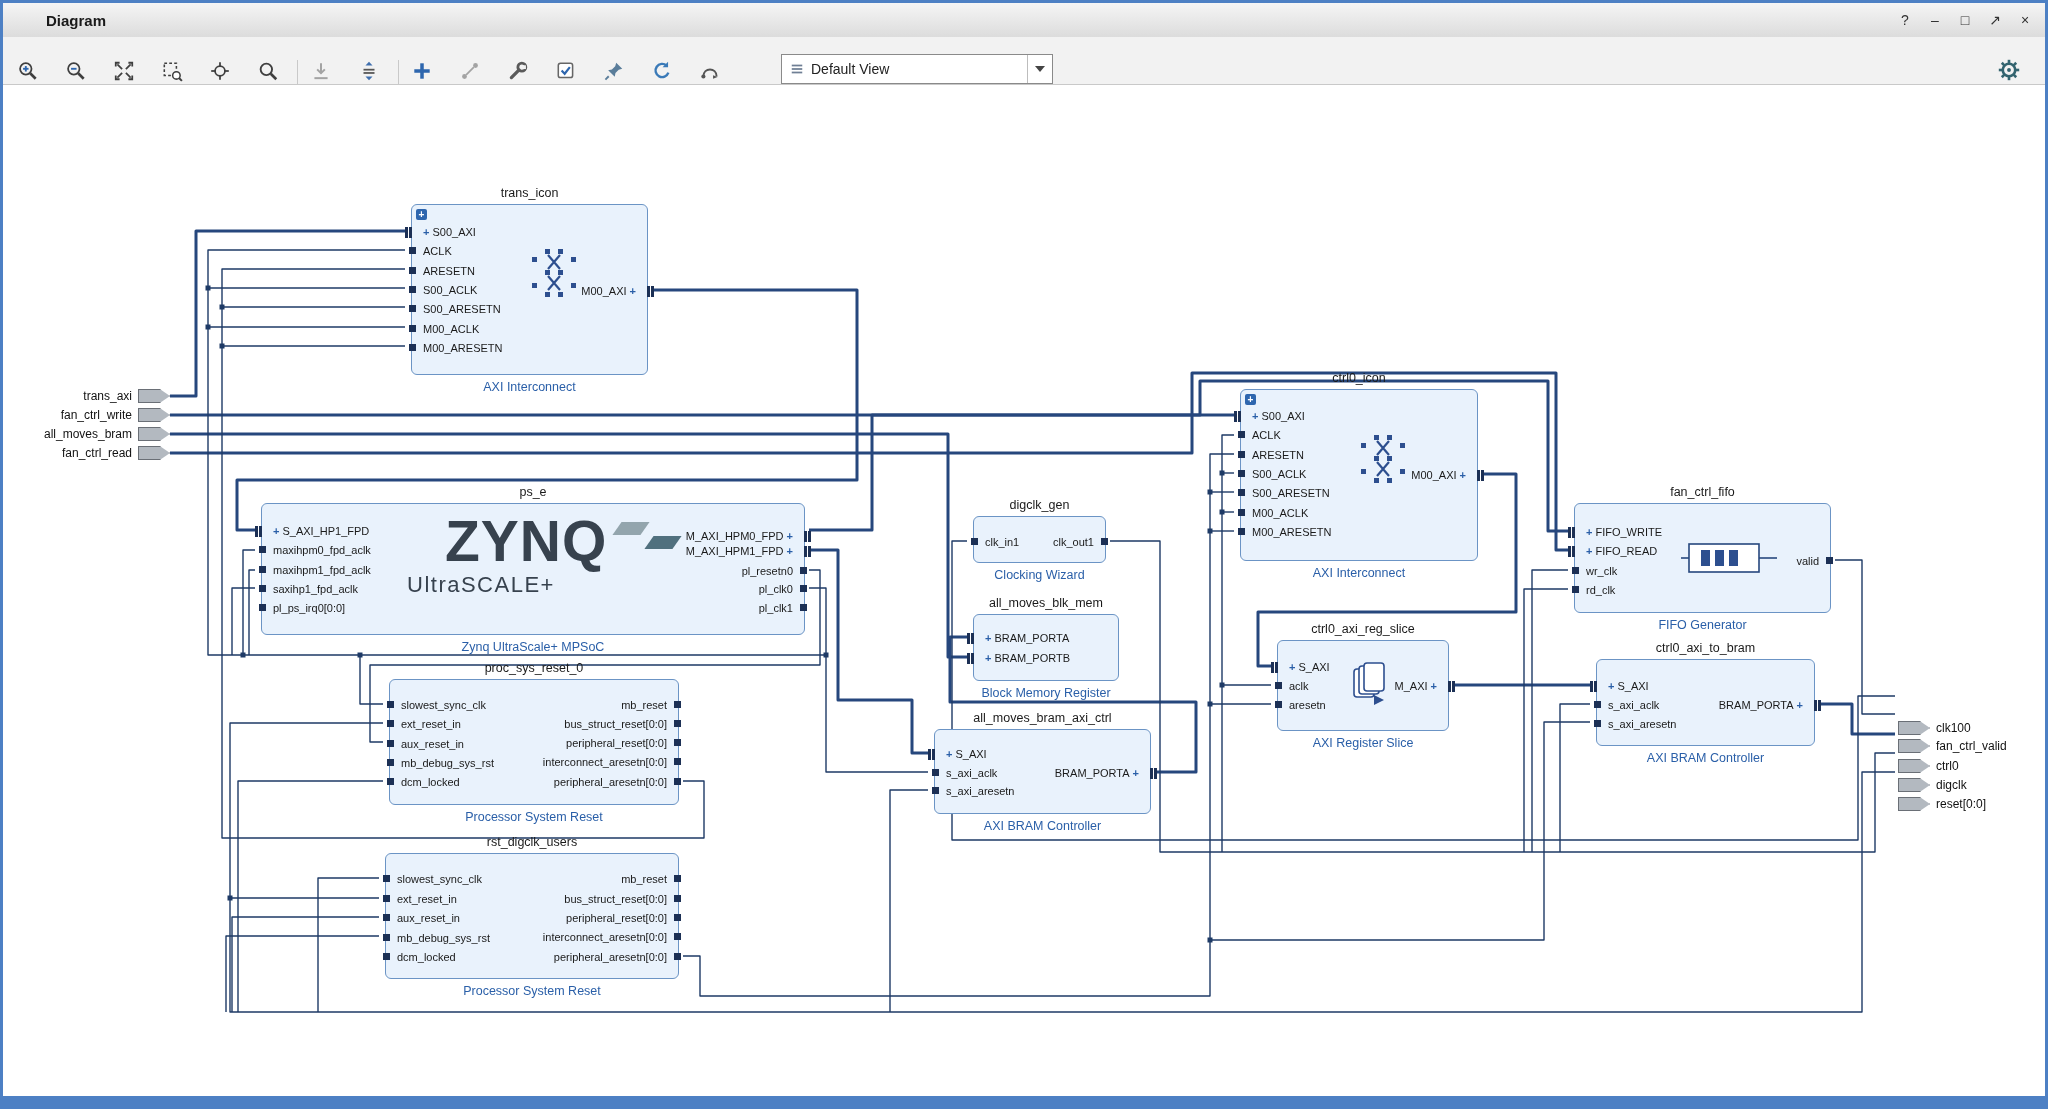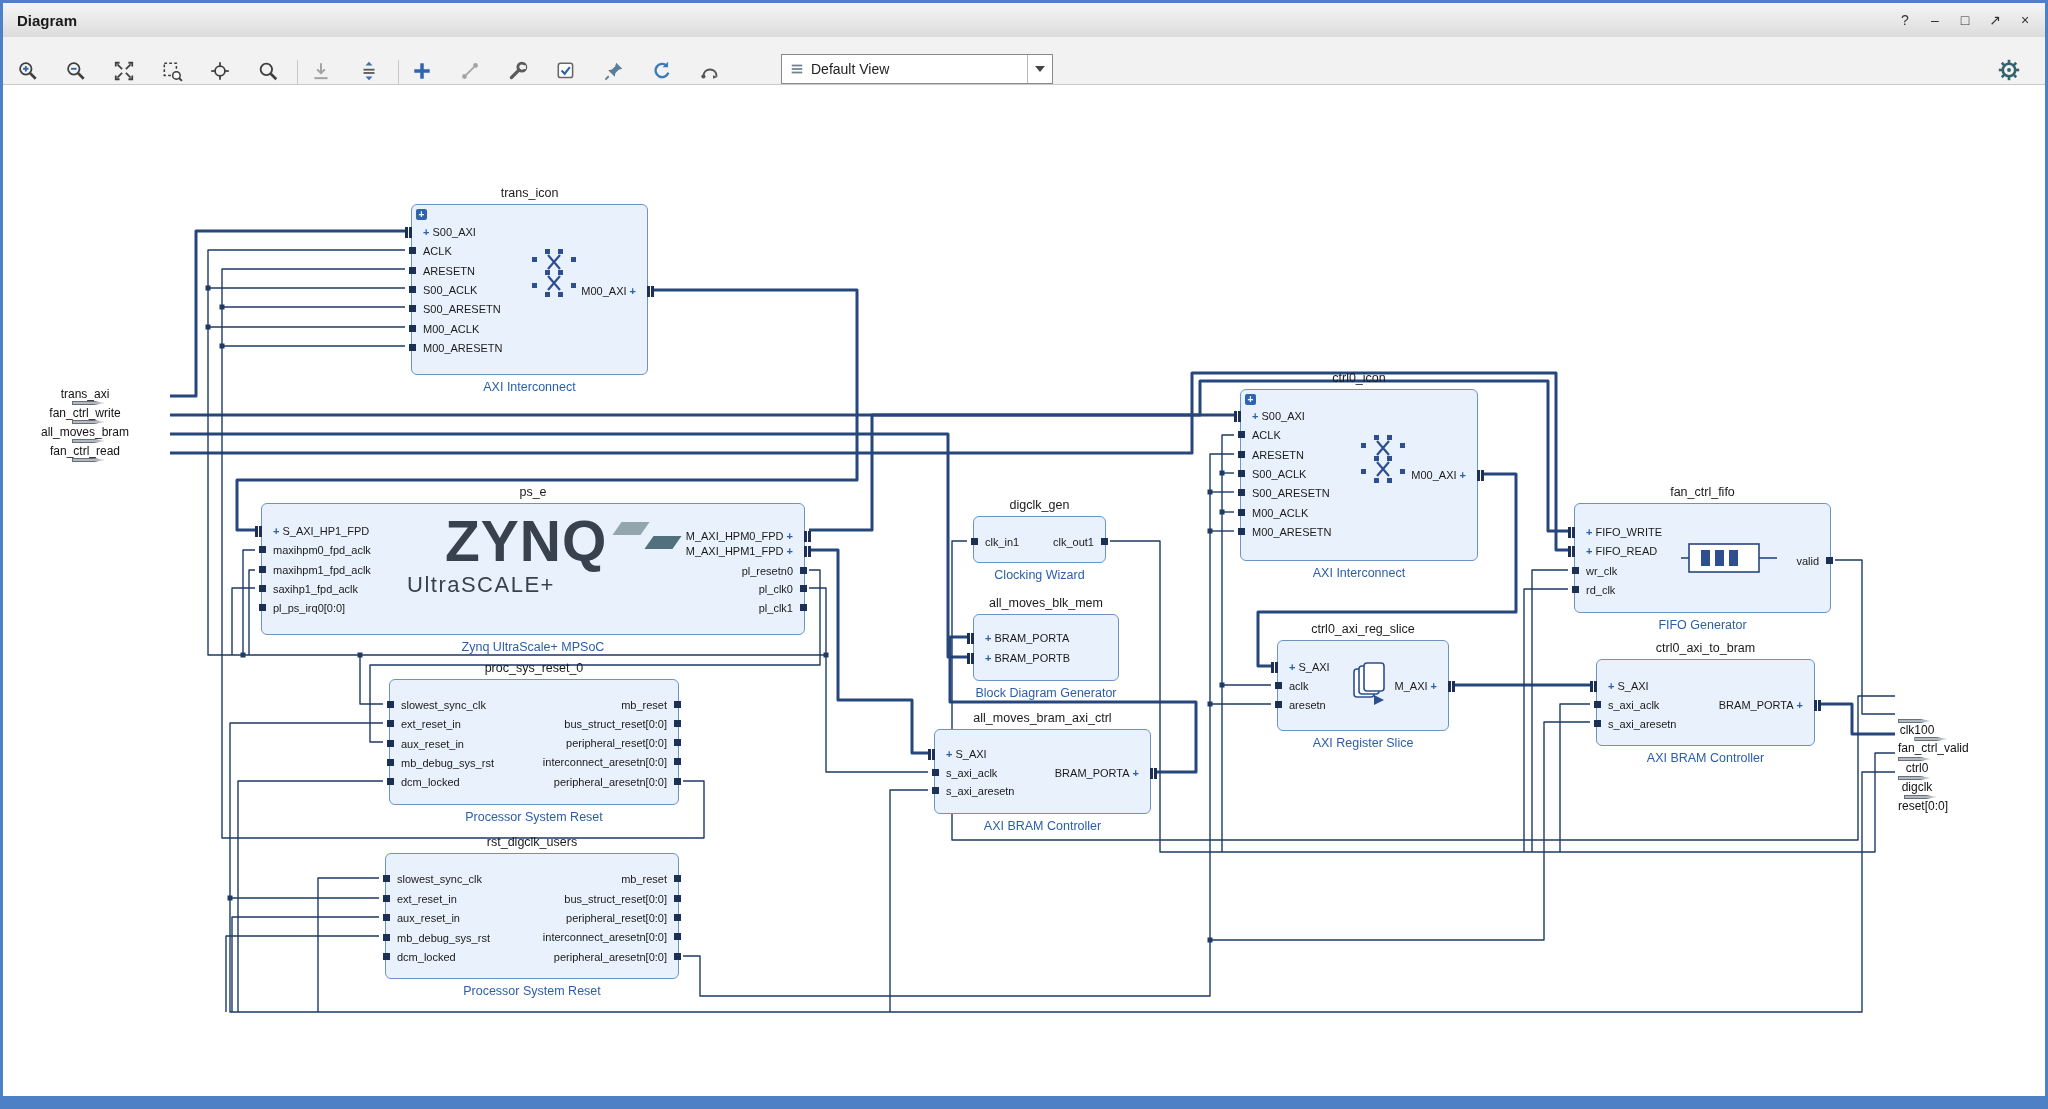--- a/index.html
+++ b/index.html
@@ -5,21 +5,21 @@
   html,body{margin:0;padding:0;}
   body{width:2048px;height:1109px;position:relative;overflow:hidden;
        font-family:"Liberation Sans",sans-serif;background:#fff;}
   .frame{position:absolute;inset:0;border:3px solid #4d80c4;box-sizing:border-box;z-index:50;pointer-events:none;}
   .bottomband{position:absolute;left:3px;right:3px;bottom:3px;height:10px;background:#4d80c4;z-index:40;}
 
   
   .titlebar{position:absolute;left:3px;right:3px;top:3px;height:34px;
             background:linear-gradient(#f5f5f5,#dcdcdc);border-bottom:1px solid #b0b0b0;
             display:flex;align-items:center;z-index:30;}
-  .wtitle{font-size:15px;font-weight:bold;color:#1a1a1a;padding-left:14px;}
+  .wtitle{font-size:15px;font-weight:bold;color:#1a1a1a;padding-left:14px;margin-left:29px;}
   .wctrls{margin-left:auto;display:flex;gap:14px;padding-right:12px;}
   .wctrls span{font-size:14px;color:#333;width:16px;text-align:center;cursor:default;}
 
   
   .toolbar{position:absolute;left:3px;right:3px;top:37px;height:48px;background:#f2f2f2;
            border-bottom:1px solid #c9c9c9;display:flex;align-items:flex-end;padding:0 12px;z-index:30;box-sizing:border-box;}
   .tbtn{width:26px;height:26px;margin-right:22px;background:none;border:none;padding:2px;cursor:pointer;}
   .tbtn svg{width:22px;height:22px;display:block;}
   .tsep{width:1px;height:24px;background:#c9c9c9;margin:0 10px 0 -6px;}
   .viewsel{margin-left:36px;height:30px;width:272px;background:#fff;border:1px solid #8a8a8a;
@@ -61,21 +61,21 @@
   
   .zlogo{position:absolute;left:135px;top:8px;z-index:4;}
   .zrow{display:flex;align-items:flex-start;margin-left:48px;}
   .z1{font-size:57px;line-height:58px;font-weight:bold;color:#37424e;letter-spacing:1px;}
   .chev{display:inline-block;width:28px;height:13px;transform:skewX(-35deg);margin-top:10px;}
   .c1{background:#93a5ad;margin-left:10px;}
   .c2{background:#50707e;margin-left:4px;margin-top:24px;}
   .z2{font-size:22px;font-weight:500;color:#37424e;letter-spacing:1.5px;margin:2px 0 0 10px;}
 
   
-  .xport{position:absolute;height:18px;display:flex;align-items:center;z-index:3;flex-direction:column;}
+  .xport{position:absolute;height:18px;display:flex;align-items:center;z-index:3;}
   .xport.xl{left:0;width:170px;justify-content:flex-end;}
   .xport.xr{left:1898px;margin-top:32px;}
   .xlabel{font-size:12px;color:#111;white-space:nowrap;}
   .xpent{width:32px;height:14px;background:#b3b9c0;border:1px solid #6a6f76;box-sizing:border-box;
          clip-path:polygon(0 0,68% 0,100% 50%,68% 100%,0 100%);}
   .xl .xpent{margin-left:6px;}
   .xr .xpent{margin-right:6px;}
 </style>
 </head>
 <body>
@@ -396,21 +396,21 @@
 
   <div class="block" style="left:973px;top:516px;width:131px;height:45px">
     <div class="btitle">digclk_gen</div>
     <div class="bcap">Clocking Wizard</div>
   <div class="port left" style="top: 17px;"><i class="pin"></i><span>clk_in1</span></div>
         <div class="port right" style="top: 17px;"><i class="pin"></i><span>clk_out1</span></div>
       </div>
 
   <div class="block" style="left:973px;top:614px;width:144px;height:65px">
     <div class="btitle">all_moves_blk_mem</div>
-    <div class="bcap">Block Diagram Generator</div>
+    <div class="bcap">Block Memory Register</div>
   <div class="port left bus" style="top: 15px;"><i class="pin"></i><em class="plus">+</em><span>BRAM_PORTA</span></div>
         <div class="port left bus" style="top: 35px;"><i class="pin"></i><em class="plus">+</em><span>BRAM_PORTB</span></div>
       </div>
 
   <div class="block" style="left:934px;top:729px;width:215px;height:83px">
     <div class="btitle">all_moves_bram_axi_ctrl</div>
     <div class="bcap">AXI BRAM Controller</div>
   <div class="port left bus" style="top: 16px;"><i class="pin"></i><em class="plus">+</em><span>S_AXI</span></div>
         <div class="port left" style="top: 34.7px;"><i class="pin"></i><span>s_axi_aclk</span></div>
         <div class="port left" style="top: 53.4px;"><i class="pin"></i><span>s_axi_aresetn</span></div>

